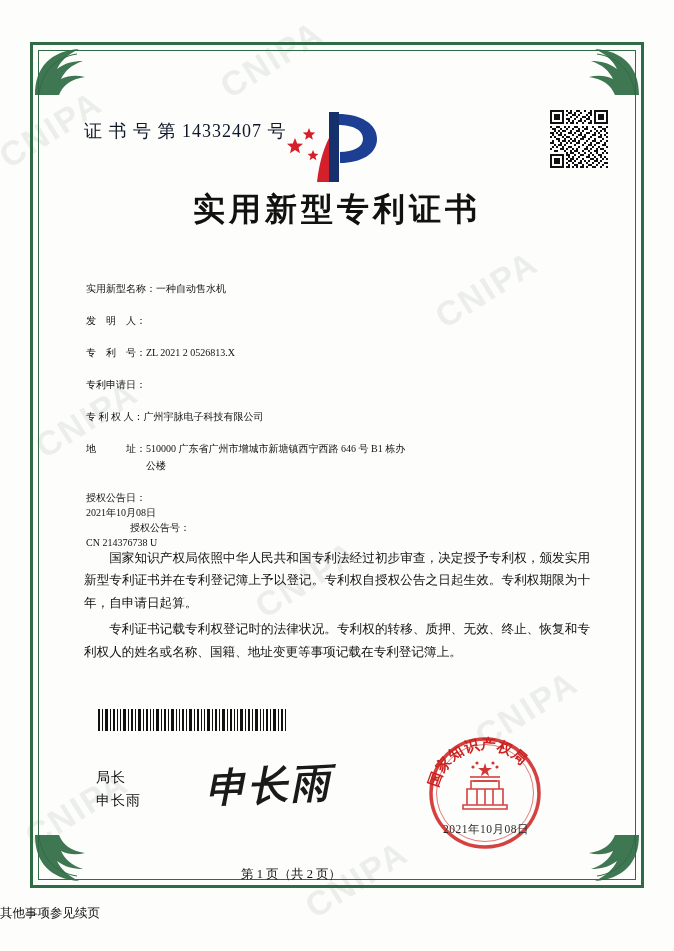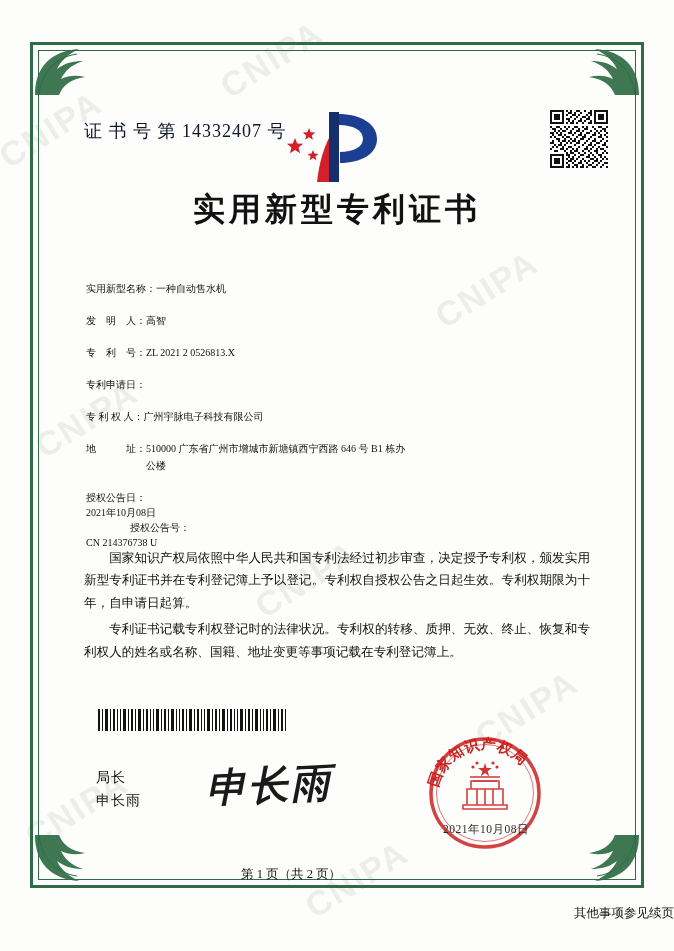--- a/index.html
+++ b/index.html
@@ -199,21 +199,21 @@
     left: 0; top: 866px;
     width: 582px;
     text-align: center;
     font-size: 12.5px;
     color: #111;
   }
   #bottom-note {
     position: absolute;
     left: 0; top: 905px;
     width: 674px;
-    text-align: right;
+    text-align: left;
     font-size: 12.5px;
     color: #111;
   }
 </style>
 </head>
 <body>
 
 <div id="certificate-page">
 
   <div class="wm wm1">CNIPA</div>
@@ -504,21 +504,20 @@
 
   <div id="fields">
 
     <div class="field-row">
       <span class="field-label">实用新型名称：</span>
       <span class="field-value">一种自动售水机</span>
     </div>
 
     <div class="field-row">
       <span class="field-label">发　明　人：</span>
-      <span class="field-value">高智</span>
     </div>
 
     <div class="field-row">
       <span class="field-label">专　利　号：</span>
       <span class="field-value">ZL 2021 2 0526813.X</span>
     </div>
 
     <div class="field-row">
       <span class="field-label">专利申请日：</span>
     </div>

